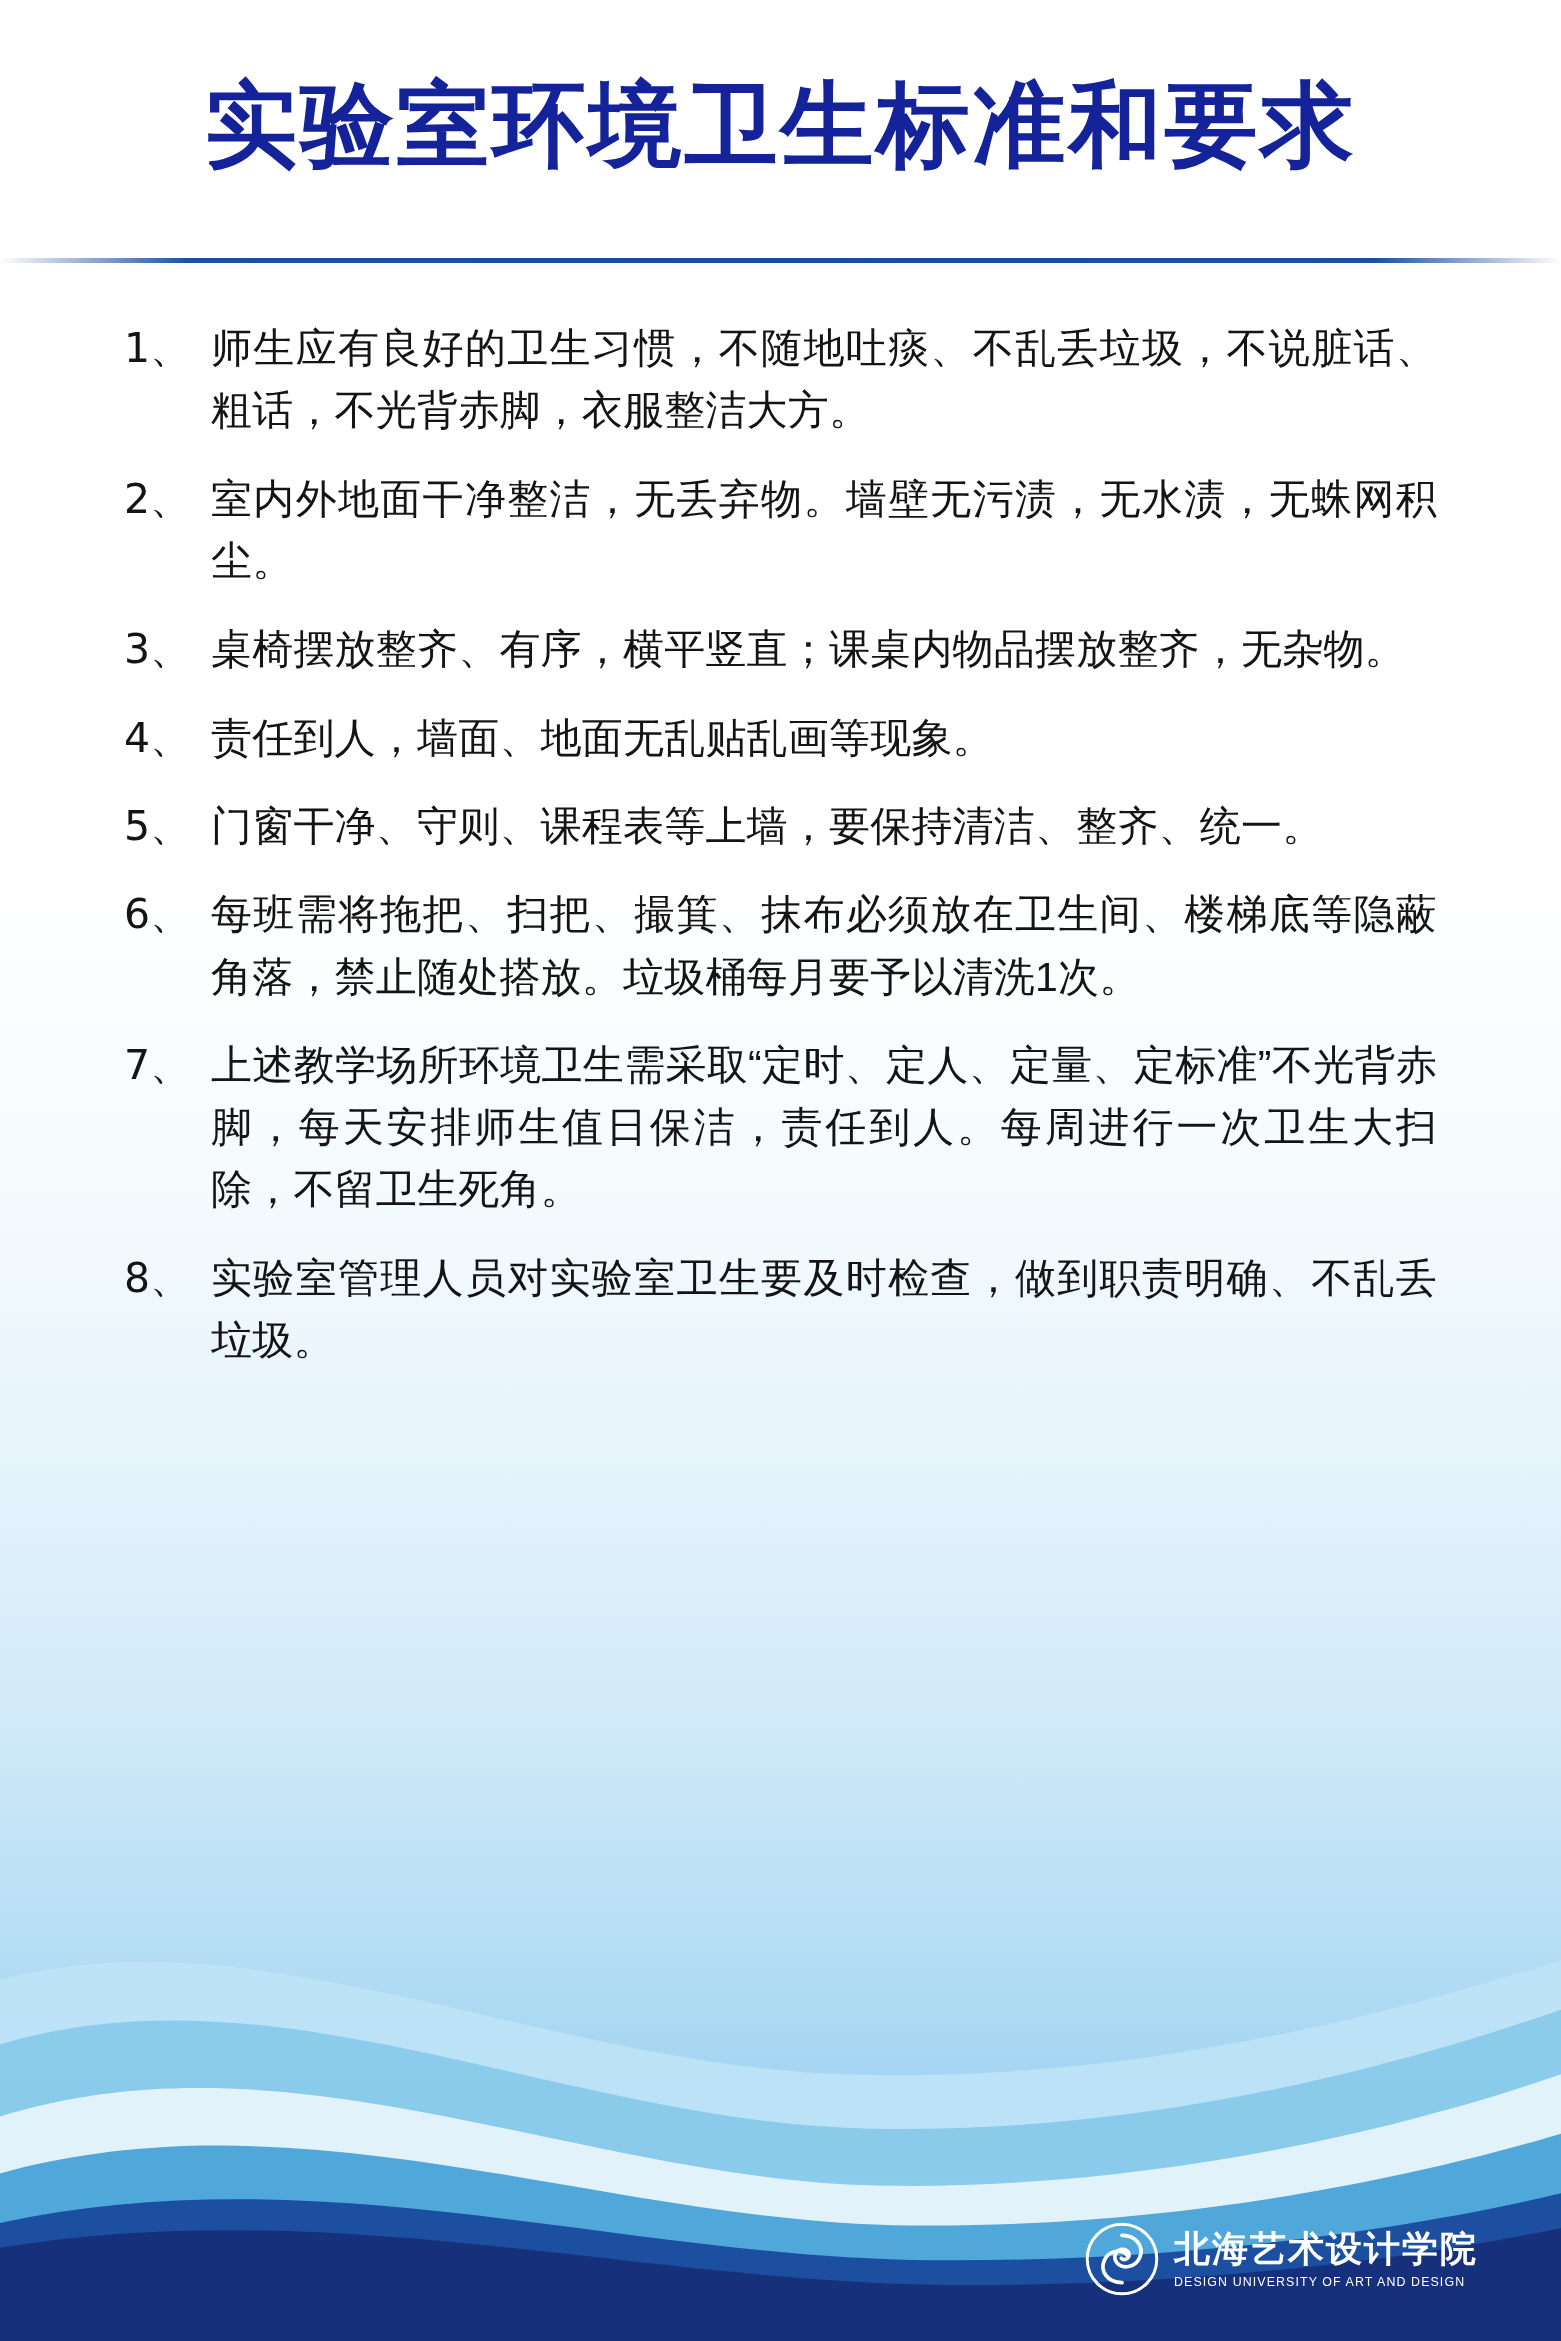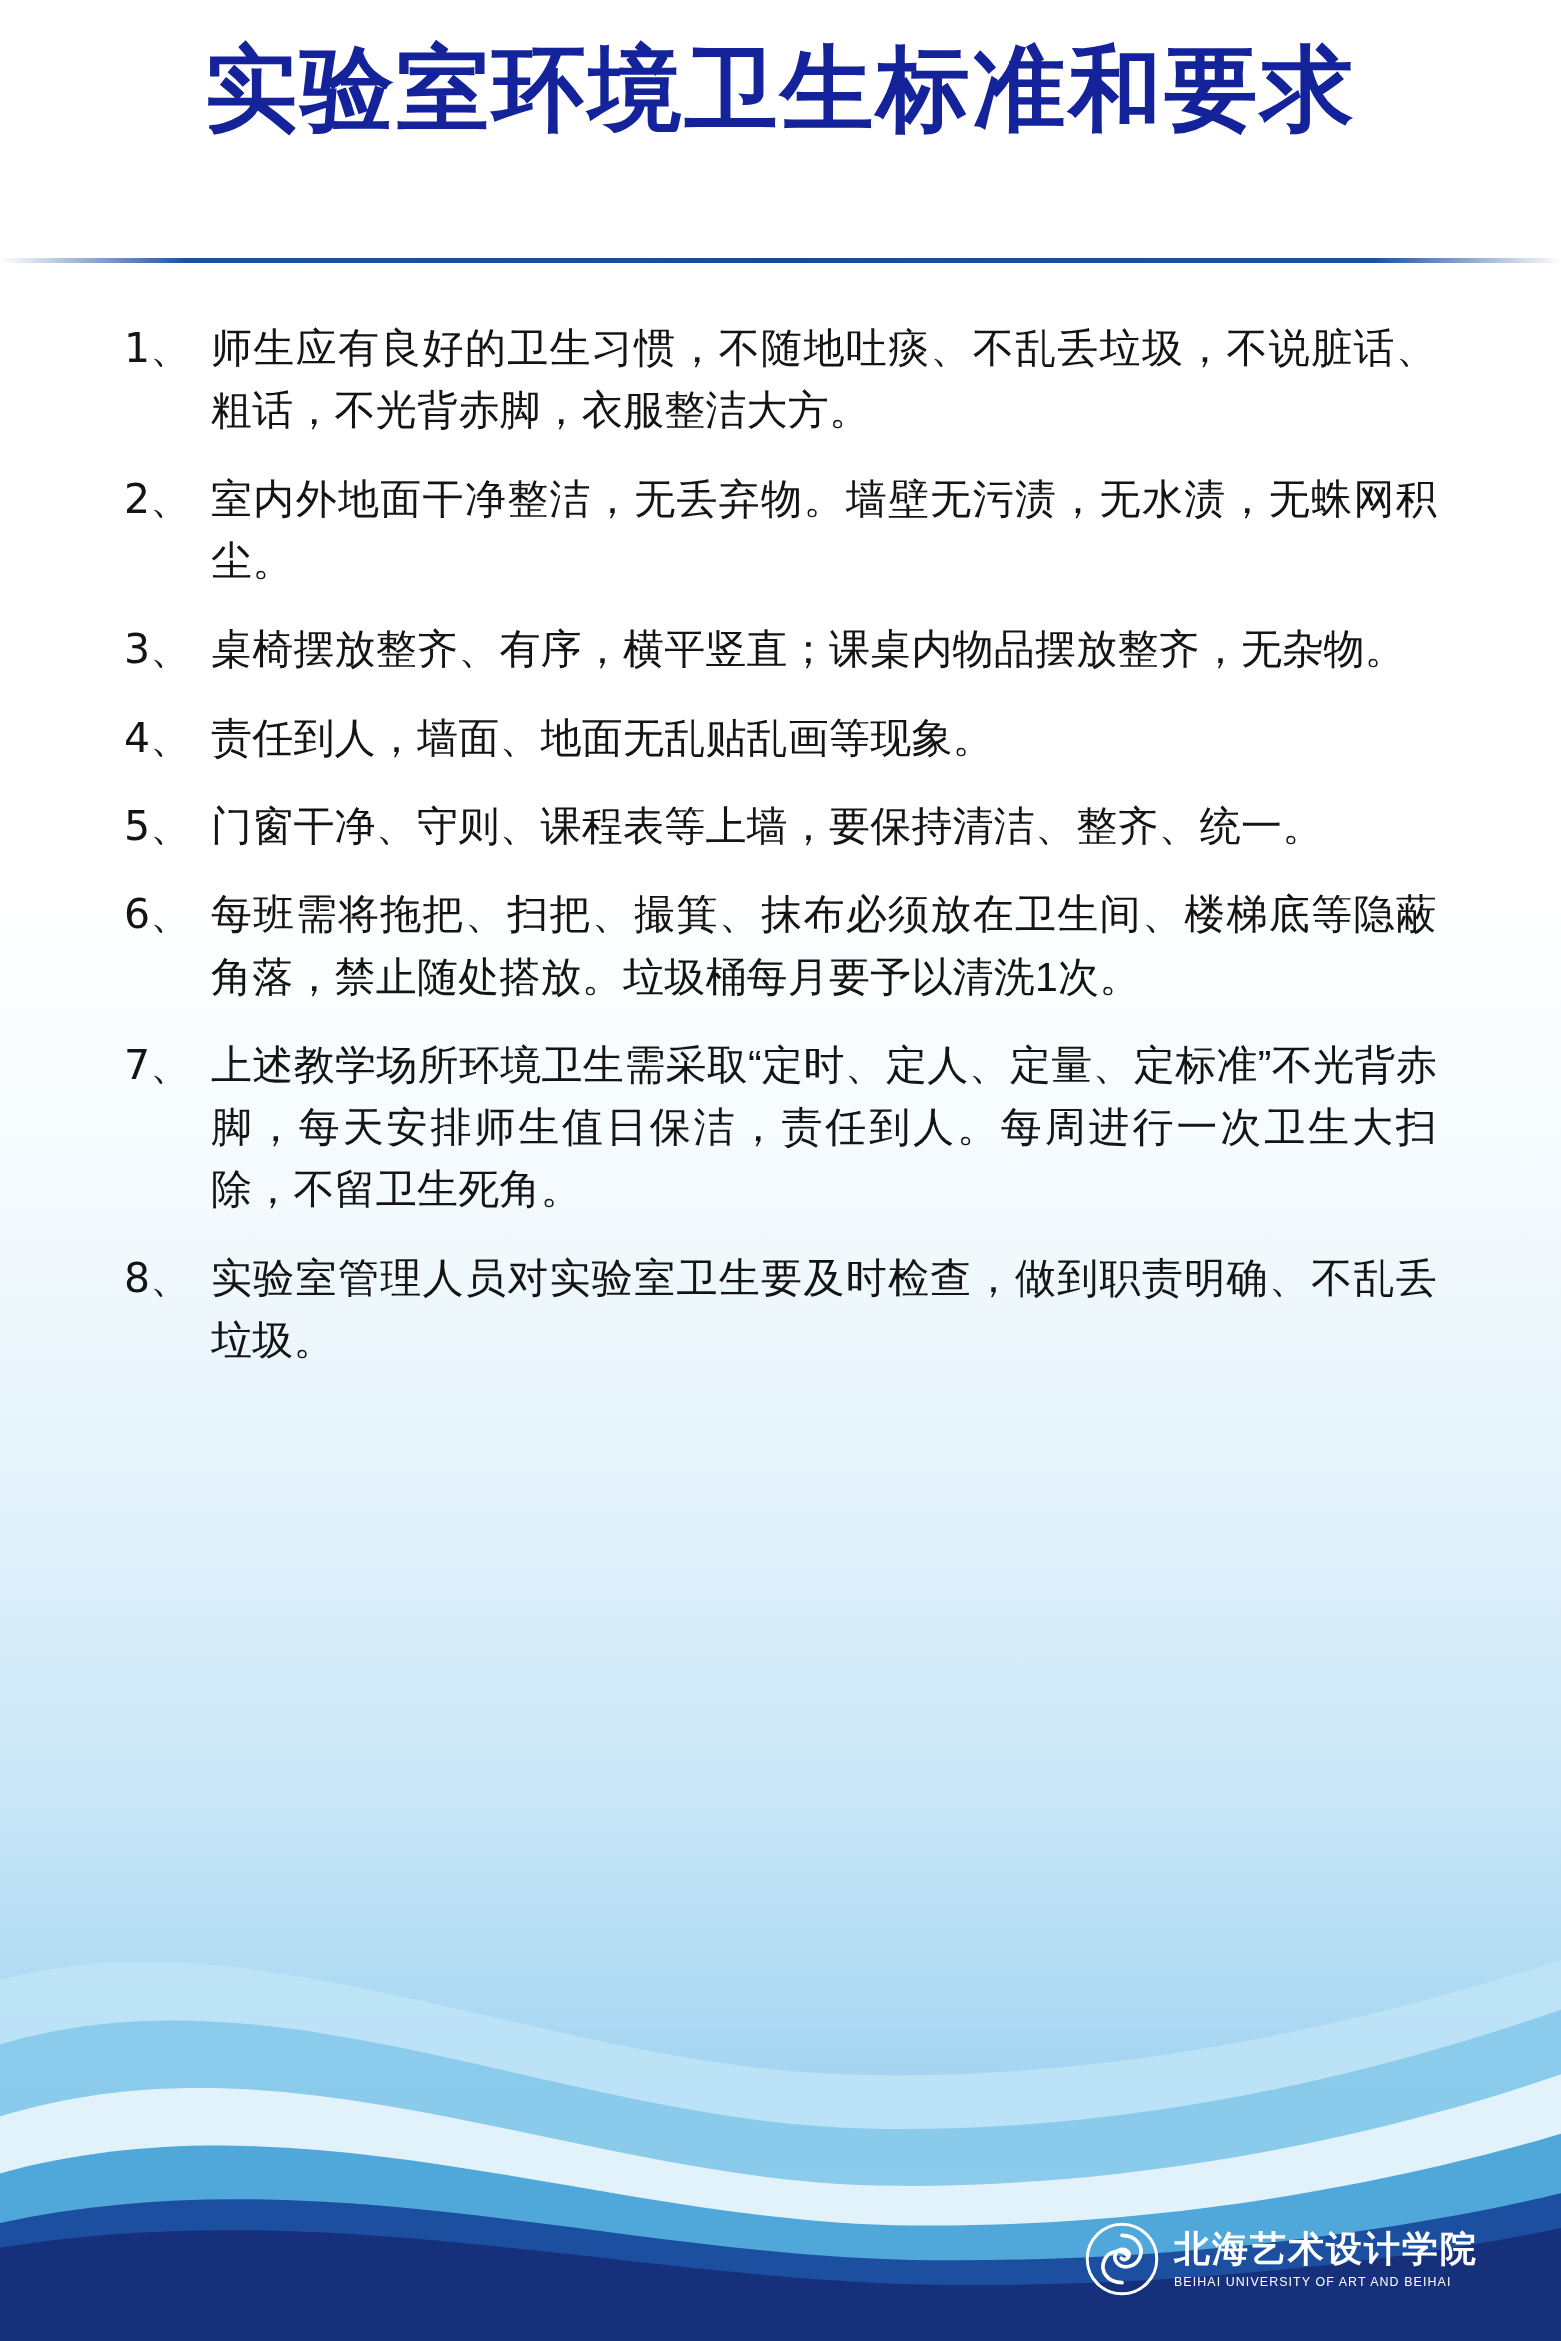--- a/index.html
+++ b/index.html
@@ -27,21 +27,21 @@
         #b9dff5 82%,
         #a6d6f2 88%,
         #9ed2f1 92%,
         #bfe3f6 96%,
         #dff0fb 100%);
   }
 
   
   .header {
     position: relative;
-    padding-top: 36px;
+    padding-top: 72px;
     text-align: center;
   }
   .title {
     font-family: "DejaVu Sans", "Liberation Sans", sans-serif;
     font-size: 93px;
     font-weight: bold;
     letter-spacing: 3px;
     color: #15239b;
     line-height: 1.15;
     white-space: nowrap;
@@ -198,18 +198,18 @@
 
   <div class="logo">
     <svg class="logo-mark" viewBox="0 0 100 100">
       <circle cx="50" cy="50" r="47" fill="none" stroke="#ffffff" stroke-width="4"></circle>
       <path d="M50,18 C70,18 80,34 74,48 C68,62 50,64 43,55 C37,47 42,37 51,37 C57,37 61,42 59,47
                C57,51 52,52 49,49" fill="none" stroke="#ffffff" stroke-width="5" stroke-linecap="round"></path>
       <path d="M50,82 C30,82 20,66 26,52 C32,38 50,36 57,45" fill="none" stroke="#ffffff" stroke-width="5" stroke-linecap="round"></path>
     </svg>
     <div class="logo-text">
       <div class="logo-cn">北海艺术设计学院</div>
-      <div class="logo-en">BEIHAI UNIVERSITY OF ART AND BEIHAI</div>
+      <div class="logo-en">DESIGN UNIVERSITY OF ART AND DESIGN</div>
     </div>
   </div>
 
 </div>
 
 
 </body></html>

